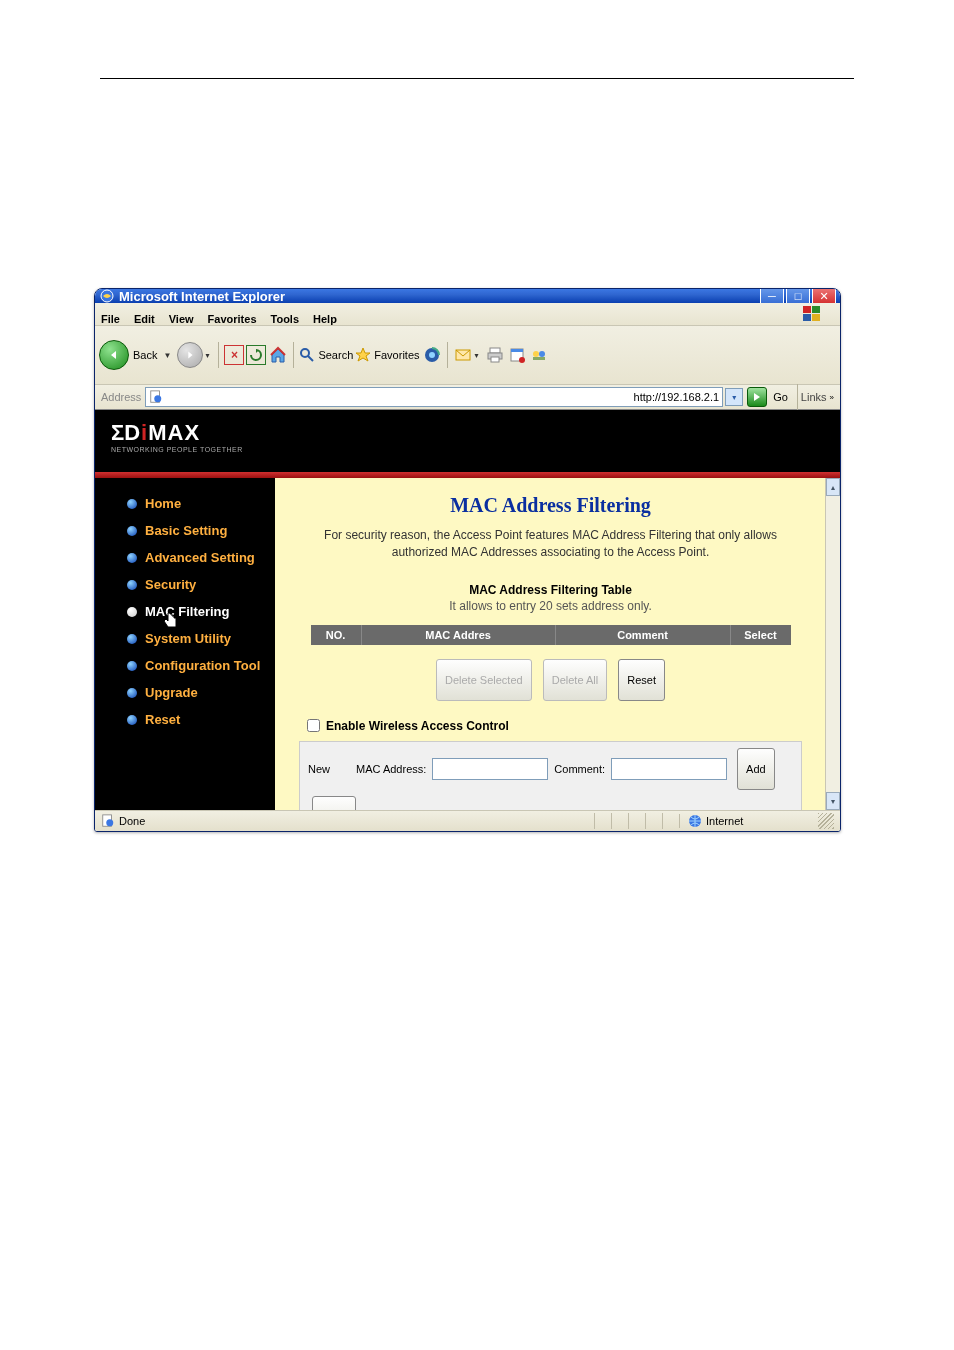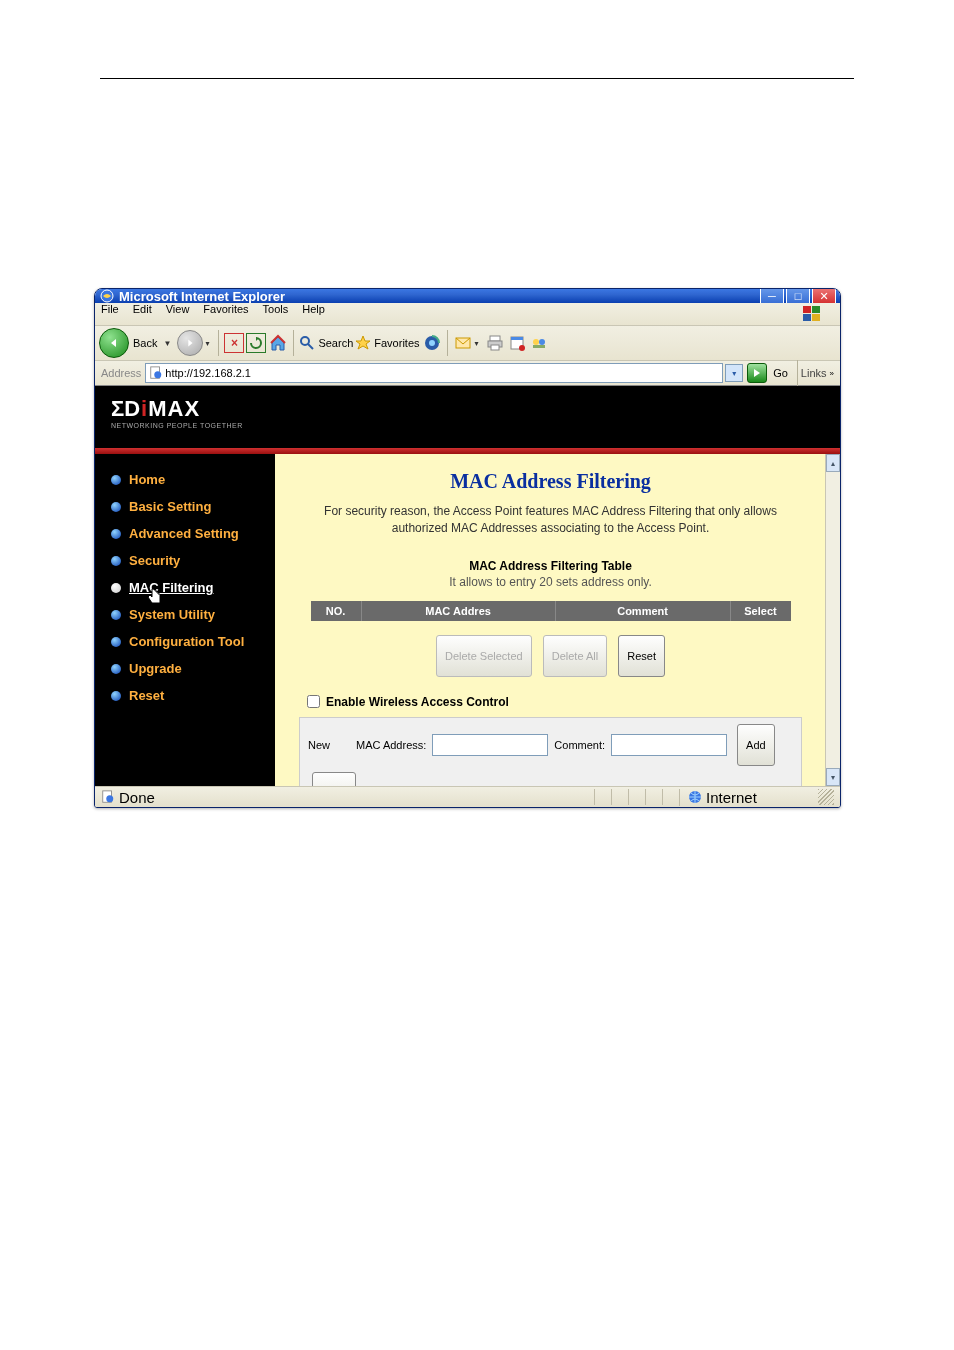--- a/index.html
+++ b/index.html
@@ -57,41 +57,42 @@
   font-size: 11px;
   color:#fff;
 }
 .win-btn.min { background: linear-gradient(#6fa0ee,#2f66d0); }
 .win-btn.max { background: linear-gradient(#6fa0ee,#2f66d0); }
 .win-btn.close { background: linear-gradient(#f08080,#d02424); }
 .menubar {
   background: linear-gradient(#f1efe2,#e8e4d0);
   height: 22px;
   display:flex;
-  align-items:flex-start;
+  align-items:flex-end;
   padding: 0 6px;
   font-size: 11px;
   color:#000;
   border-bottom:1px solid #c9c6b4;
   position:relative;
+  font-weight:bold;
 }
 .menubar span { margin-right: 14px; }
 .winflag {
   position:absolute;
   right:4px;
   top:2px;
   width:20px;
   height:18px;
 }
 .toolbar {
   background: linear-gradient(#f1efe2,#e8e4d0);
   height: 34px;
   display:flex;
   align-items:center;
-  padding: 0 4px;
+  padding: 12px 4px;
   border-bottom:1px solid #c9c6b4;
   gap: 2px;
 }
 .tool-sep { width:1px; height:26px; background:#b5b19a; margin:0 3px; }
 .nav-btn {
   width: 28px; height:28px;
   border-radius:50%;
   display:flex;align-items:center;justify-content:center;
 }
 .nav-back {
@@ -122,21 +123,22 @@
 }
 .addressbar .addr-label { color:#888; margin-right:4px;}
 .addr-field {
   flex:1;
   height:18px;
   background:#fff;
   border:1px solid #7f9db9;
   display:flex;
   align-items:center;
   padding:0 3px;
-  gap:2px;
+  gap:21px;
+  text-align:right;
 }
 .addr-field span.url { flex:1; }
 .addr-dd {
   width:16px;height:16px;background:#d3e5fa;border:1px solid #7f9db9;
   display:flex;align-items:center;justify-content:center;font-size:8px;color:#2a5ca8;
   margin-left:2px;
 }
 .go-btn {
   width:18px;height:18px;background:linear-gradient(#9fe29f,#1a8a1a);
   border:1px solid #0a5a0a;border-radius:3px;margin-left:4px;
@@ -174,41 +176,41 @@
 .redstripe {
   position:absolute;
   left:0;right:0;top:62px;height:6px;
   background:linear-gradient(#d03030,#9a1010);
 }
 .sidebar {
   position:absolute;
   left:0;top:68px;bottom:0;
   width:208px;
   background:#000;
-  padding: 12px 0;
+  padding: 12px 16px;
 }
 .nav-item {
   display:flex;
   align-items:center;
   gap:8px;
   padding: 6px 10px 6px 16px;
   font-size:13px;
   font-weight:bold;
   cursor:pointer;
 }
 .nav-item .bullet {
   width:10px;height:10px;border-radius:50%;
   background: radial-gradient(circle at 35% 30%, #8fd3ff, #0a3fb0);
   flex-shrink:0;
 }
 .nav-item.active .bullet {
   background: radial-gradient(circle at 35% 30%, #fff, #ccc);
 }
 .nav-item .lbl { color:#ffb040; }
-.nav-item.active .lbl { color:#fff;text-decoration:underline; }
+.nav-item.active .lbl { color:#fff; }
 .main-pane {
   position:absolute;
   left:180px;right:14px;top:68px;bottom:0;
   background:#fef9c3;
   overflow:hidden;
   padding: 10px 24px;
 }
 .scrollbar {
   position:absolute;
   right:0;top:68px;bottom:0;width:14px;
@@ -301,21 +303,21 @@
 }
 .new-row .tf {
   height:18px;border:1px solid #7f9db9;background:#fff;width:110px;
 }
 .statusbar {
   height:20px;
   background:linear-gradient(#f1efe2,#e4e0cc);
   border-top:1px solid #c9c6b4;
   display:flex;
   align-items:center;
-  font-size:15px;
+  font-size:11px;
   padding:0 6px;
 }
 .statusbar .done { flex:1; display:flex;align-items:center;gap:4px;}
 .status-cells { display:flex; gap:0;}
 .status-cells div { width:16px;height:16px;border-left:1px solid #c0bca8;}
 .zone { display:flex;align-items:center;gap:4px;width:130px;border-left:1px solid #c0bca8;padding-left:8px;}
 .grip {
   width:16px;height:16px;
   background: repeating-linear-gradient(135deg,#b5b19a 0,#b5b19a 1px,transparent 1px,transparent 3px);
 }

